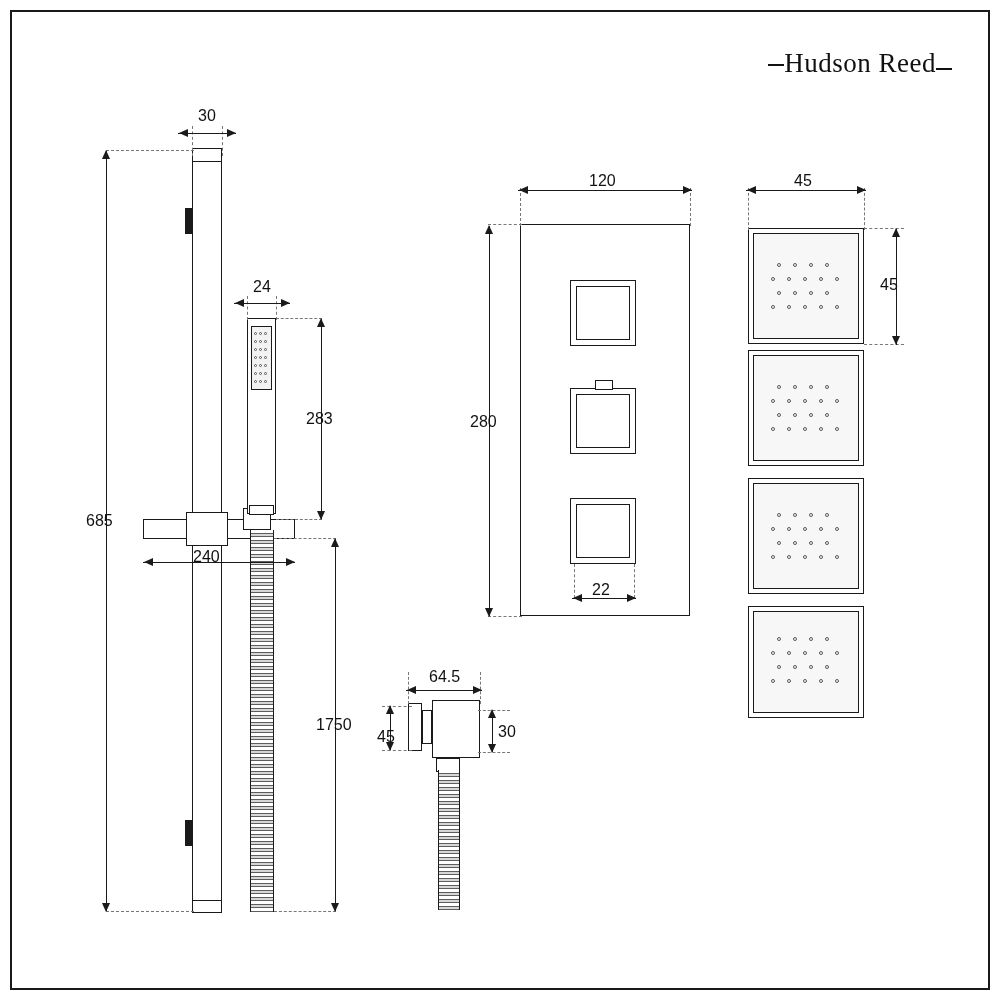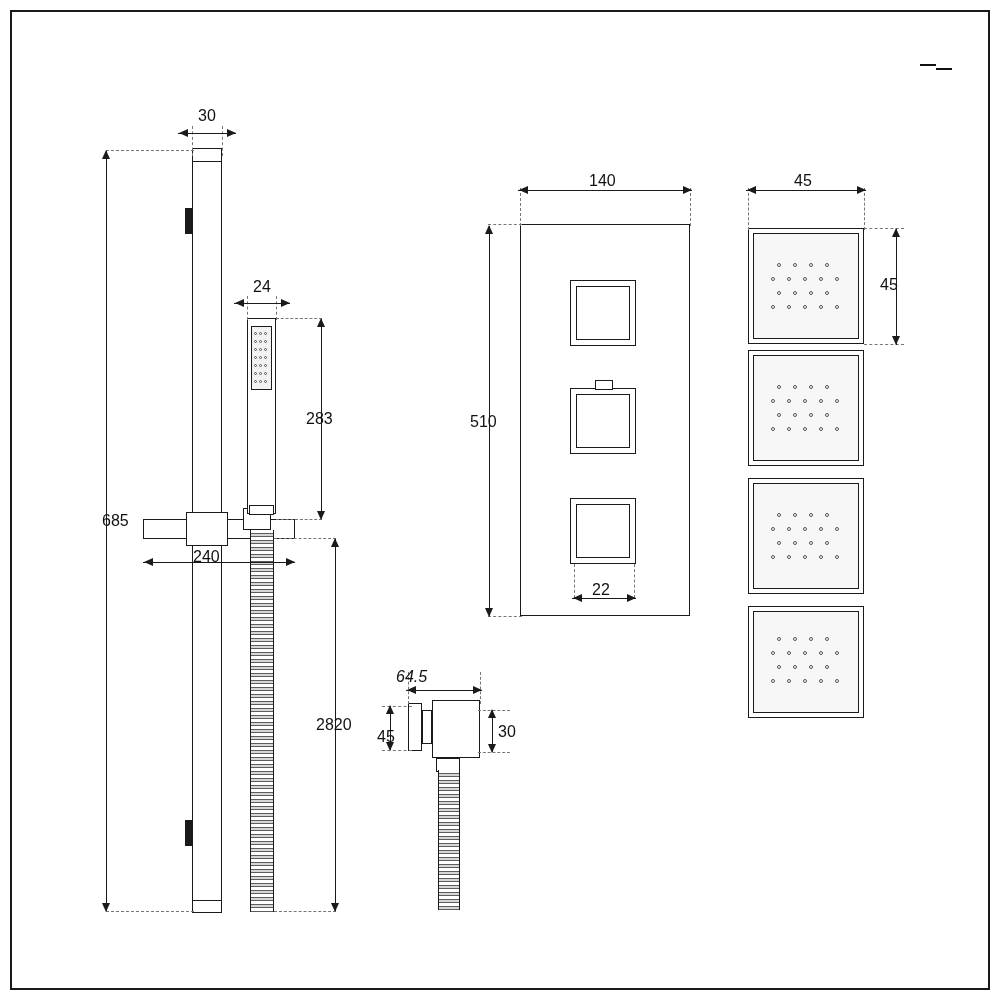--- a/index.html
+++ b/index.html
@@ -154,21 +154,21 @@
   }
 </style>
 </head>
 <body>
 
 <div id="sheet">
 
   <div class="border-outer"></div>
 
   <div class="brand">
-    <span class="bar-l"></span><span class="bar-r"></span>
+    <span class="bar-l"></span><span>Hudson Reed</span><span class="bar-r"></span>
   </div>
 
   <div class="box" style="left:192px; top:148px; width:30px; height:765px;"></div>
   <div class="ln hln" style="left:192px; top:161px; width:30px;"></div>
   <div class="ln hln" style="left:192px; top:900px; width:30px;"></div>
   <div class="railband" style="left:185px; top:208px; width:8px; height:26px;"></div>
   <div class="railband" style="left:185px; top:820px; width:8px; height:26px;"></div>
 
   <div class="grip" style="left:143px; top:519px; width:152px; height:20px;"></div>
   <div class="grip" style="left:186px; top:512px; width:42px; height:34px;"></div>
@@ -209,21 +209,21 @@
   <div class="ln hln" style="left:178px; top:133px; width:58px;"></div>
   <div class="arrow ar-l" style="left:179px; top:129px;"></div>
   <div class="arrow ar-r" style="left:227px; top:129px;"></div>
   <div class="dim-label" style="left:198px; top:107px;">30</div>
 
   <div class="ext" style="left:106px; top:150px; width:88px;"></div>
   <div class="ext" style="left:106px; top:911px; width:88px;"></div>
   <div class="ln vln" style="left:106px; top:151px; height:760px;"></div>
   <div class="arrow ar-u" style="left:102px; top:150px;"></div>
   <div class="arrow ar-d" style="left:102px; top:903px;"></div>
-  <div class="dim-label" style="left:102px; top:512px;">685</div>
+  <div class="dim-label" style="left:86px; top:512px;">685</div>
 
   <div class="extv" style="left:247px; top:296px; height:24px;"></div>
   <div class="extv" style="left:276px; top:296px; height:24px;"></div>
   <div class="ln hln" style="left:234px; top:303px; width:56px;"></div>
   <div class="arrow ar-l" style="left:235px; top:299px;"></div>
   <div class="arrow ar-r" style="left:281px; top:299px;"></div>
   <div class="dim-label" style="left:253px; top:278px;">24</div>
 
   <div class="ext" style="left:276px; top:318px; width:46px;"></div>
   <div class="ext" style="left:276px; top:519px; width:46px;"></div>
@@ -235,47 +235,47 @@
   <div class="ln hln" style="left:143px; top:562px; width:152px;"></div>
   <div class="arrow ar-l" style="left:144px; top:558px;"></div>
   <div class="arrow ar-r" style="left:286px; top:558px;"></div>
   <div class="dim-label" style="left:193px; top:548px;">240</div>
 
   <div class="ext" style="left:274px; top:538px; width:62px;"></div>
   <div class="ext" style="left:274px; top:911px; width:62px;"></div>
   <div class="ln vln" style="left:335px; top:539px; height:372px;"></div>
   <div class="arrow ar-u" style="left:331px; top:538px;"></div>
   <div class="arrow ar-d" style="left:331px; top:903px;"></div>
-  <div class="dim-label" style="left:316px; top:716px;">2820</div>
+  <div class="dim-label" style="left:316px; top:716px;">1750</div>
 
   <div class="box" style="left:520px; top:224px; width:170px; height:392px;"></div>
 
   <div class="box" style="left:570px; top:280px; width:66px; height:66px;"></div>
   <div class="box" style="left:576px; top:286px; width:54px; height:54px;"></div>
 
   <div class="box" style="left:570px; top:388px; width:66px; height:66px;"></div>
   <div class="box" style="left:576px; top:394px; width:54px; height:54px;"></div>
   <div class="box" style="left:595px; top:380px; width:18px; height:10px;"></div>
 
   <div class="box" style="left:570px; top:498px; width:66px; height:66px;"></div>
   <div class="box" style="left:576px; top:504px; width:54px; height:54px;"></div>
 
   <div class="extv" style="left:520px; top:188px; height:38px;"></div>
   <div class="extv" style="left:690px; top:188px; height:38px;"></div>
   <div class="ln hln" style="left:518px; top:190px; width:174px;"></div>
   <div class="arrow ar-l" style="left:519px; top:186px;"></div>
   <div class="arrow ar-r" style="left:683px; top:186px;"></div>
-  <div class="dim-label" style="left:589px; top:172px;">140</div>
+  <div class="dim-label" style="left:589px; top:172px;">120</div>
 
   <div class="ext" style="left:488px; top:224px; width:34px;"></div>
   <div class="ext" style="left:488px; top:616px; width:34px;"></div>
   <div class="ln vln" style="left:489px; top:226px; height:390px;"></div>
   <div class="arrow ar-u" style="left:485px; top:225px;"></div>
   <div class="arrow ar-d" style="left:485px; top:608px;"></div>
-  <div class="dim-label" style="left:470px; top:413px;">510</div>
+  <div class="dim-label" style="left:470px; top:413px;">280</div>
 
   <div class="extv" style="left:574px; top:564px; height:34px;"></div>
   <div class="extv" style="left:634px; top:564px; height:34px;"></div>
   <div class="ln hln" style="left:572px; top:598px; width:64px;"></div>
   <div class="arrow ar-l" style="left:573px; top:594px;"></div>
   <div class="arrow ar-r" style="left:627px; top:594px;"></div>
   <div class="dim-label" style="left:592px; top:581px;">22</div>
 
   <div class="jetpad" style="left:748px; top:228px; width:116px; height:116px;">
     <div class="inner"></div>
@@ -391,21 +391,21 @@
   <div class="box" style="left:422px; top:710px; width:10px; height:34px;"></div>
   <div class="box" style="left:432px; top:700px; width:48px; height:58px;"></div>
   <div class="box" style="left:436px; top:758px; width:24px; height:14px;"></div>
   <div class="hose" style="left:438px; top:770px; width:22px; height:140px;"></div>
 
   <div class="extv" style="left:408px; top:672px; height:32px;"></div>
   <div class="extv" style="left:480px; top:672px; height:32px;"></div>
   <div class="ln hln" style="left:406px; top:690px; width:76px;"></div>
   <div class="arrow ar-l" style="left:407px; top:686px;"></div>
   <div class="arrow ar-r" style="left:473px; top:686px;"></div>
-  <div class="dim-label" style="left:396px; top:668px;font-style:italic;">64.5</div>
+  <div class="dim-label" style="left:429px; top:668px;">64.5</div>
 
   <div class="ext" style="left:382px; top:706px; width:30px;"></div>
   <div class="ext" style="left:382px; top:750px; width:30px;"></div>
   <div class="ln vln" style="left:390px; top:706px; height:44px;"></div>
   <div class="arrow ar-u" style="left:386px; top:705px;"></div>
   <div class="arrow ar-d" style="left:386px; top:742px;"></div>
   <div class="dim-label" style="left:377px; top:728px;">45</div>
 
   <div class="ext" style="left:478px; top:710px; width:32px;"></div>
   <div class="ext" style="left:478px; top:752px; width:32px;"></div>

